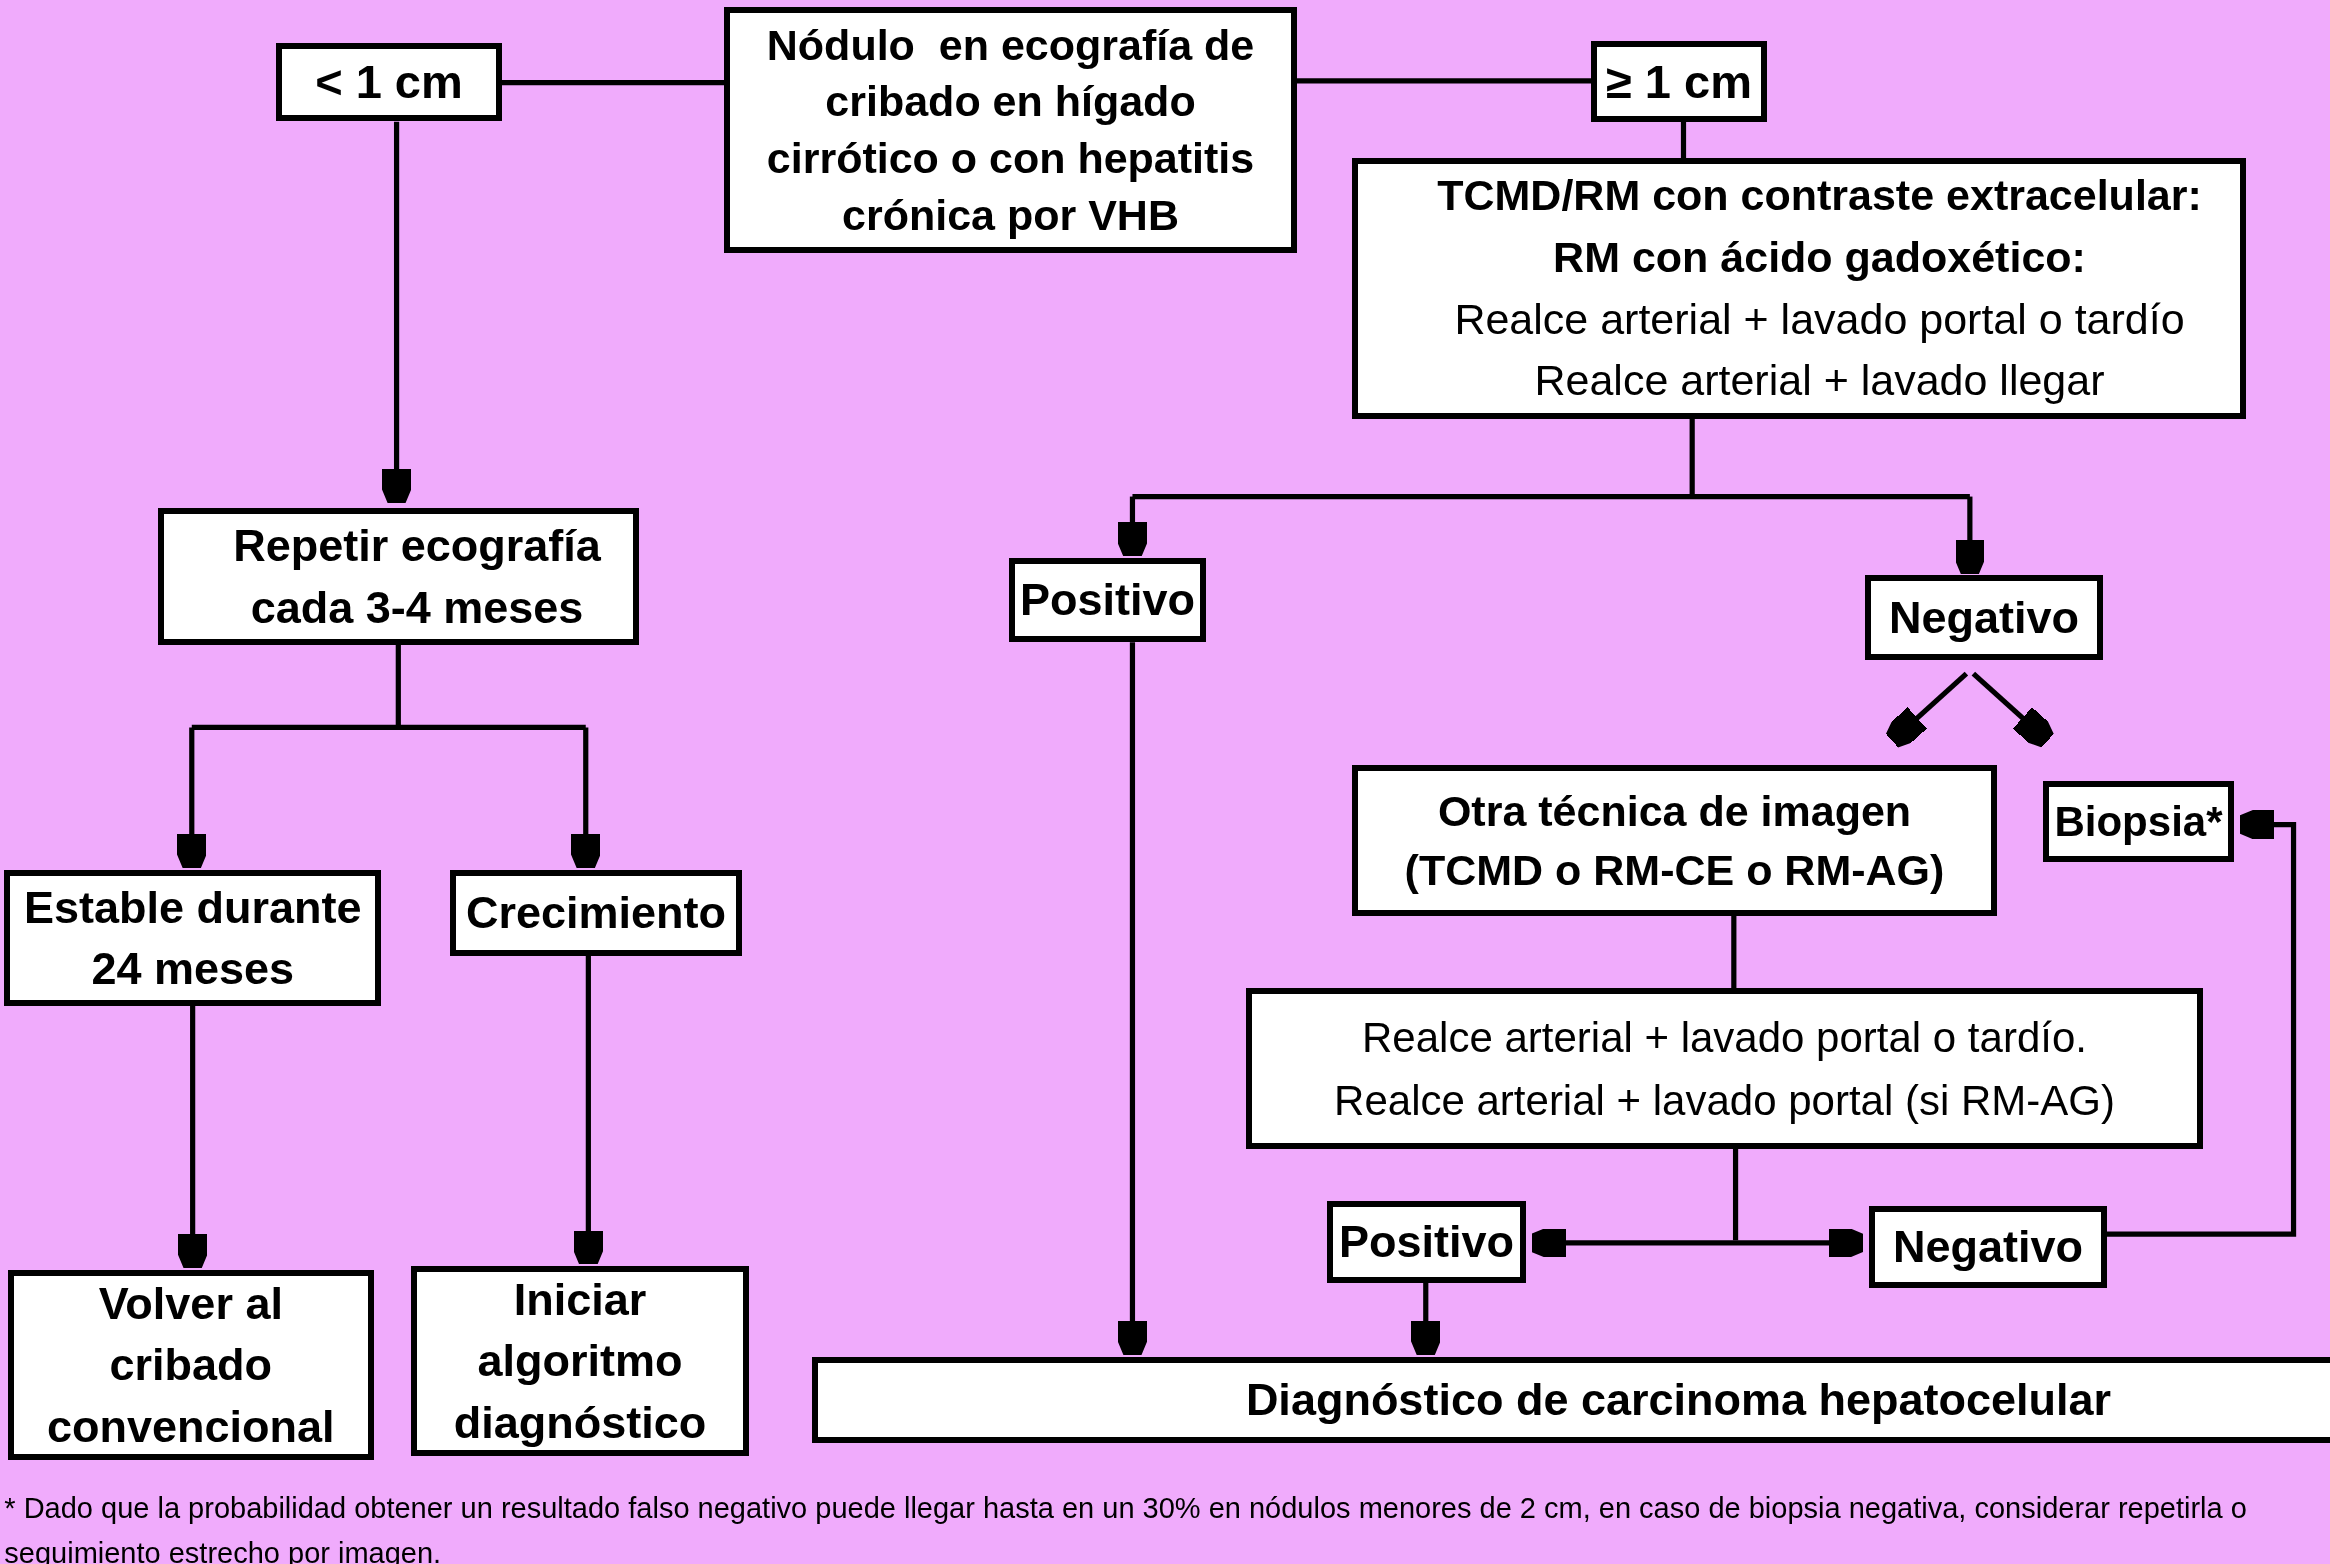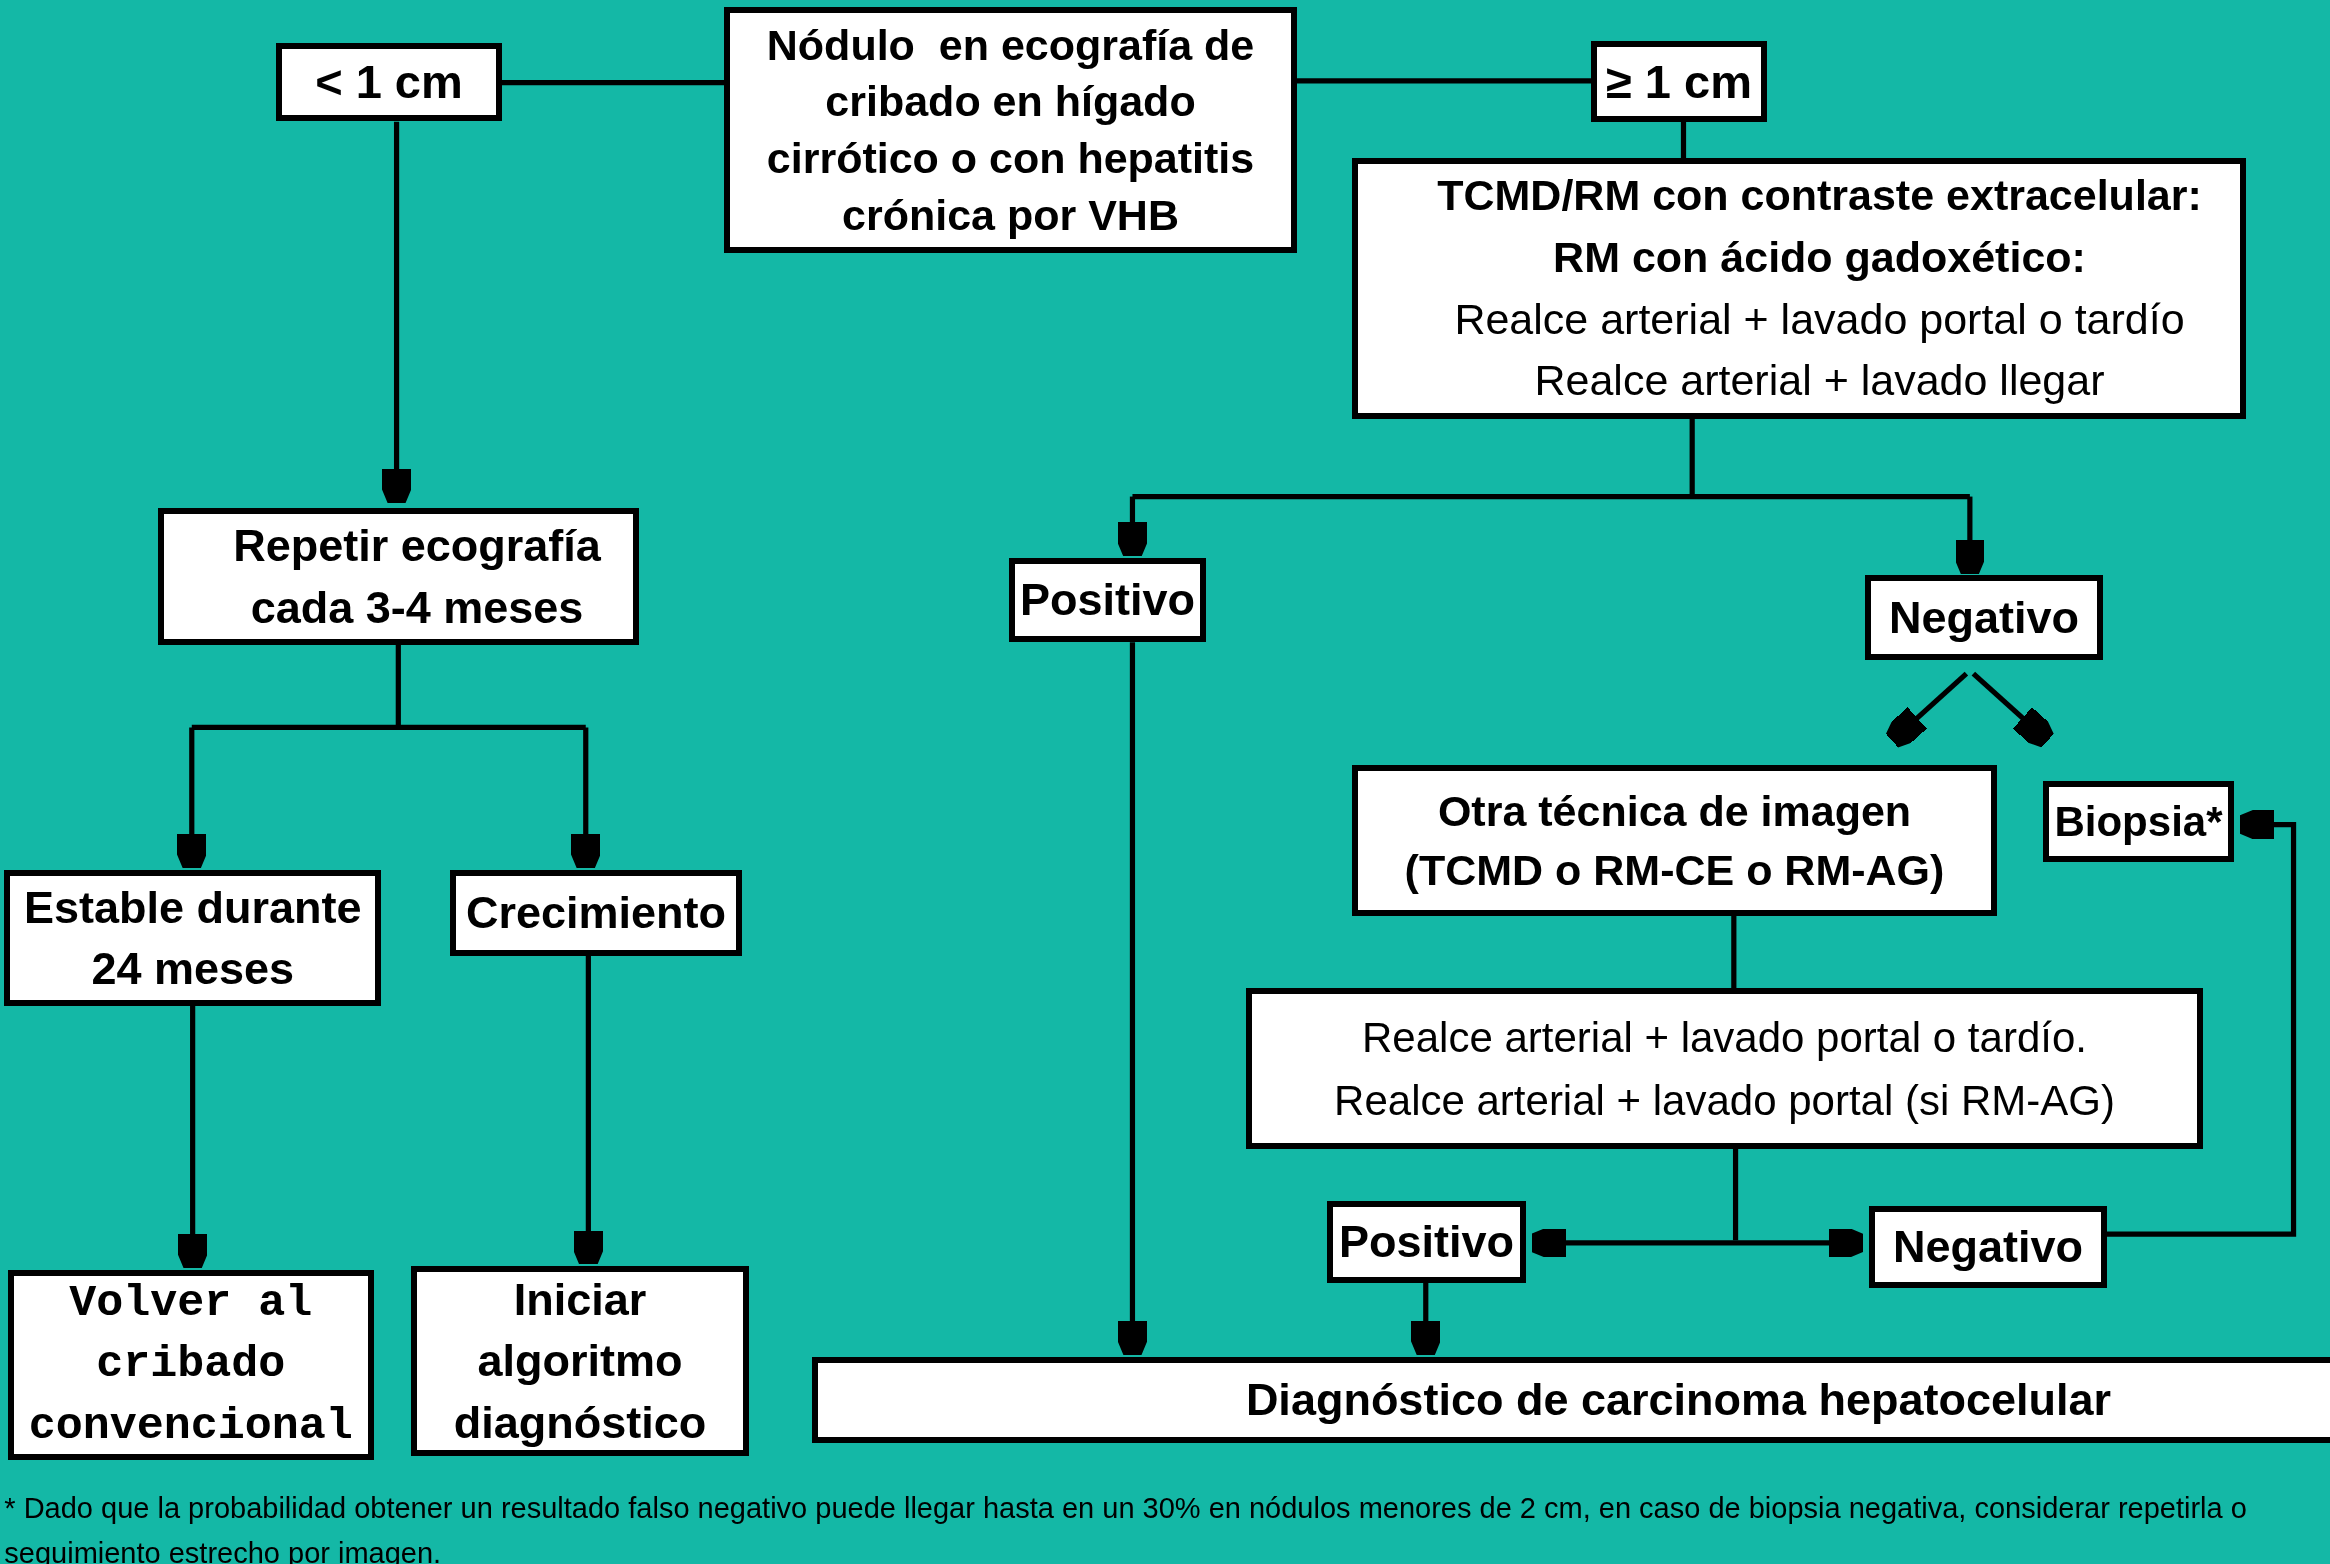--- a/index.html
+++ b/index.html
@@ -1,19 +1,19 @@
 <!DOCTYPE html>
 <html style="font-size:14px"><head>
 <meta charset="utf-8">
 <style>
   html,body{margin:0;padding:0;background:#ffffff;}
   #canvas{
     position:relative;
     width:2330px;height:1565px;
-    background:#14b8a6;
+    background:#f0abfc;
     color:#000000;
     font-family:"Liberation Sans",sans-serif;
     overflow:hidden;
   }
   #wires{position:absolute;left:0;top:0;width:2330px;height:1565px;}
   #wires path{stroke:#000000;stroke-width:6;fill:none;}
   .node{
     position:absolute;box-sizing:border-box;
     border:6px solid #000000;background:#ffffff;
     display:flex;flex-direction:column;align-items:center;justify-content:center;
@@ -91,21 +91,21 @@
 
   <div class="node" style="left:4.3px;top:870px;width:377px;height:136px;font-size:45px;text-align:center;">
     <span class="ln">Estable durante</span>
     <span class="ln">24 meses</span>
   </div>
 
   <div class="node" style="left:450px;top:870px;width:292px;height:86px;font-size:45px;">
     <span class="ln">Crecimiento</span>
   </div>
 
-  <div class="node" style="left:7.8px;top:1270px;width:366px;height:190px;font-size:45px;font-family:Liberation Mono, monospace;">
+  <div class="node" style="left:7.8px;top:1270px;width:366px;height:190px;font-size:45px;">
     <span class="ln">Volver al</span>
     <span class="ln">cribado</span>
     <span class="ln">convencional</span>
   </div>
 
   <div class="node" style="left:411px;top:1266px;width:338px;height:190px;font-size:45px;">
     <span class="ln">Iniciar</span>
     <span class="ln">algoritmo</span>
     <span class="ln">diagnóstico</span>
   </div>

